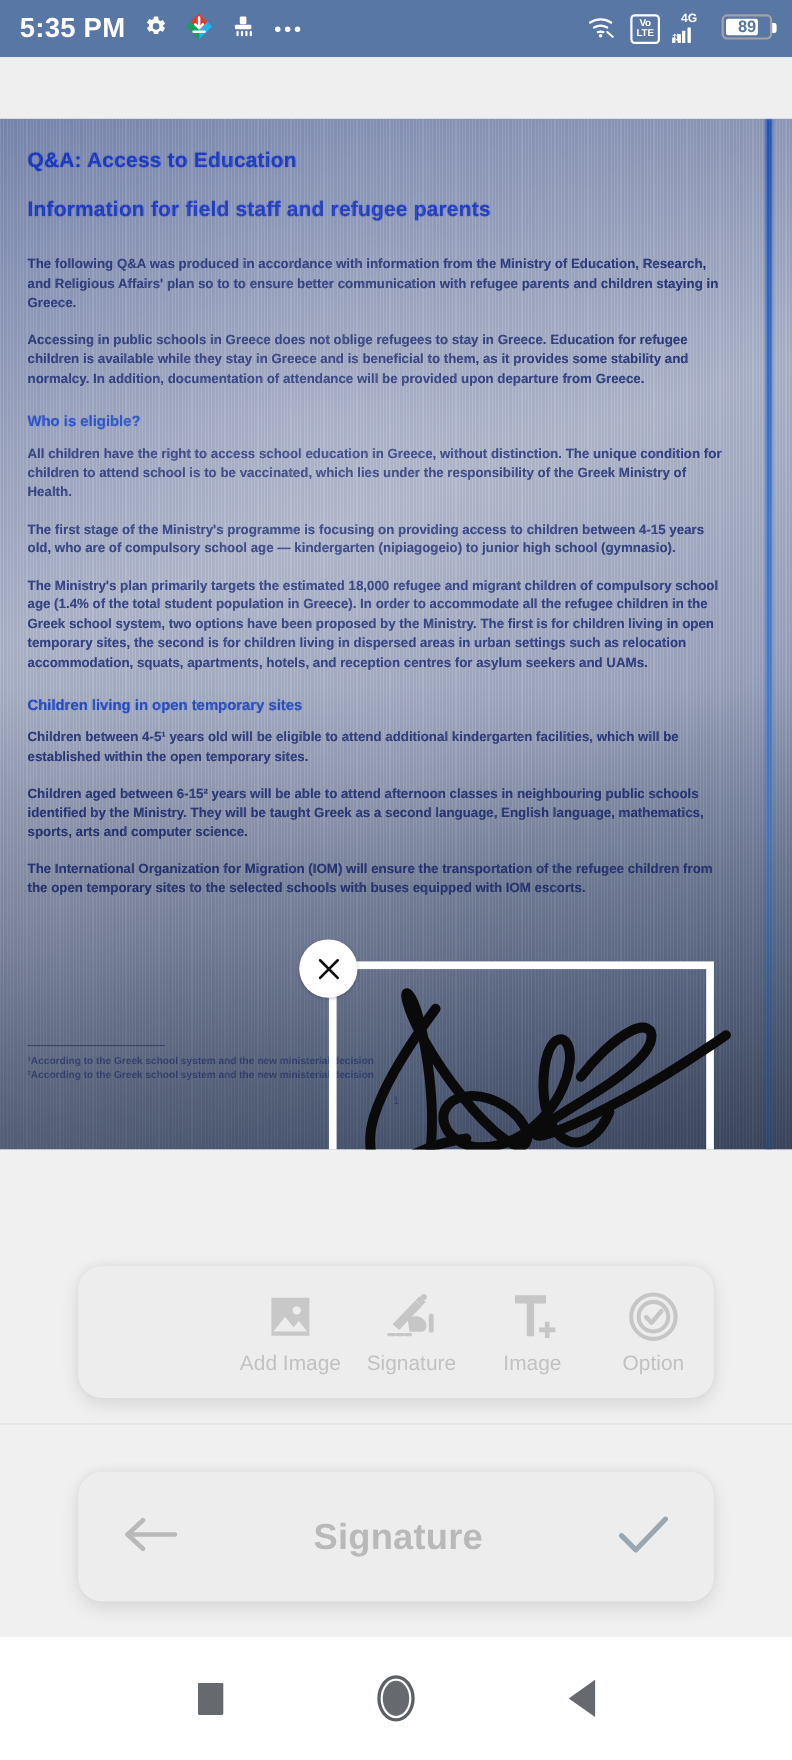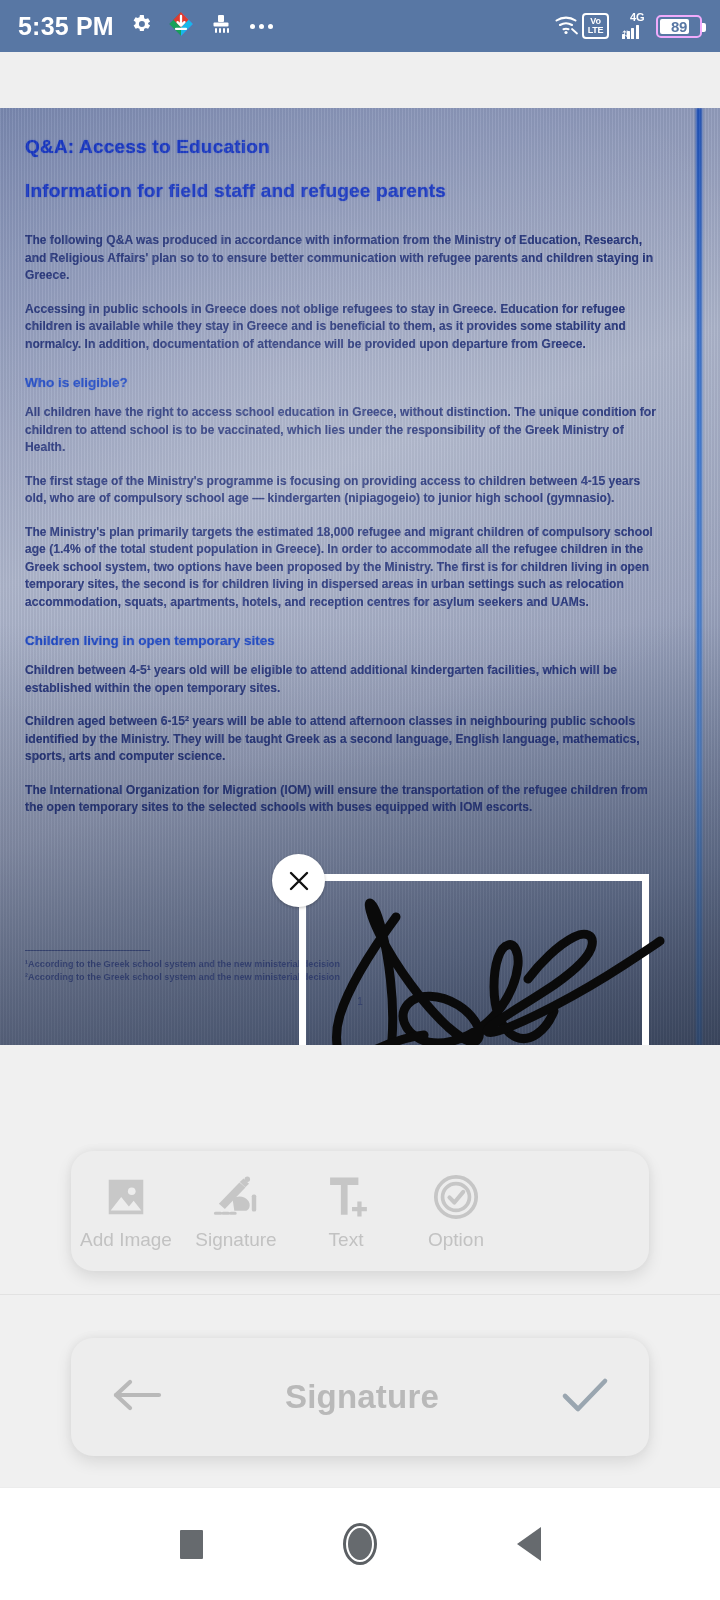--- a/index.html
+++ b/index.html
@@ -14,41 +14,41 @@
   
   .statusbar {
     position: absolute; top: 0; left: 0; width: 720px; height: 52px;
     background: #5877a4;
     display: flex; align-items: center;
     padding: 0 18px;
     color: #ffffff;
   }
   .sb-left { display: flex; align-items: center; gap: 15px; flex: 1; }
   .sb-time { font-size: 25px; font-weight: 700; letter-spacing: .2px; color:#fff; }
-  .sb-right { display: flex; align-items: center; }
+  .sb-right { display: flex; gap: 11px; }
   .icon-gear { width: 24px; height: 24px; }
   .icon-dl { width: 26px; height: 26px; }
   .icon-brush { width: 24px; height: 24px; }
   .sb-dots { display:flex; gap:4px; align-items:center; margin-left:2px;}
   .sb-dots i { width:5px; height:5px; border-radius:50%; background:#fff; display:block;}
   .icon-wifi { width: 28px; height: 22px; }
   .volte {
     border: 2px solid #fff; border-radius: 4px;
     font-size: 9px; line-height: 9px; font-weight: 700;
     padding: 2px 2px; text-align: center; width: 27px;
     letter-spacing: -.2px;
   }
   .volte span { display:block; }
-  .sig-wrap { position: relative; width: 34px; height: 26px; margin-left: 13px; }
+  .sig-wrap { position: relative; width: 34px; height: 26px; }
   .sig-4g { position:absolute; top:-2px; left:8px; font-size:11px; font-weight:700; }
   .sig-bars { position:absolute; bottom:0; left:0; display:flex; align-items:flex-end; gap:1.5px; height:15px;}
   .sig-bars b { width:3px; background:#fff; display:block; border-radius:.5px;}
   .sig-arrows { position:absolute; bottom:0px; left:0px; font-size:9px; line-height:9px;}
   .battery {
-    width: 46px; height: 23px; border: 2px solid #f0abfc; border-radius: 5px;
+    width: 46px; height: 23px; border: 2px solid #a3a3a3; border-radius: 5px;
     display:flex; align-items:center; justify-content:center; position:relative;
   }
   .battery::after{
     content:""; position:absolute; right:-6px; top:6px; width:4px; height:9px;
     background:#fff; border-radius:0 2px 2px 0;
   }
   .battery-fill{
     position:absolute; left:2px; top:2px; bottom:2px; width:68%;
     background:#fff; border-radius:2px;
   }
@@ -130,21 +130,21 @@
     box-shadow:0 1px 3px rgba(0,0,0,.25);
   }
 
   
   .panel-area{ position:absolute; top:1045px; left:0; width:720px; height:1440px; background:#f0f0f0; }
 
   .toolbar{
     position:absolute; top:1151px; left:71px; width:578px; height:120px;
     background:#ededed; border-radius:22px;
     box-shadow: 0 6px 16px rgba(0,0,0,.10), 0 -2px 8px rgba(0,0,0,.04);
-    display:flex; align-items:center; justify-content:flex-start;
+    display:flex; align-items:center; justify-content:flex-end;
   }
   .tool{
     display:flex; flex-direction:column; align-items:center; gap:9px;
     width:110px; user-select:none;
   }
   .tool-ic{ height:48px; display:flex; align-items:flex-end; justify-content:center; }
   .tool-lb{ font-size:19px; color:#c2c2c2; font-weight:400; }
 
   .divider{ position:absolute; top:1294px; left:0; width:720px; height:1px; background:#e2e2e2;}
 
@@ -332,21 +332,21 @@
     </div>
 
 
     <div class="tool">
       <span class="tool-ic">
         <svg width="44" height="46" viewBox="0 0 24 26" fill="#c6c6c6">
           <path d="M3 2h16v4.2h-6.1V23H9.1V6.2H3z"></path>
           <path d="M18.4 15.6h2.4v3h3v2.4h-3v3h-2.4v-3h-3v-2.4h3z"></path>
         </svg>
       </span>
-      <span class="tool-lb">Text</span>
+      <span class="tool-lb">Image</span>
     </div>
 
     <div class="tool">
       <span class="tool-ic">
         <svg width="46" height="46" viewBox="0 0 26 26" fill="none" stroke="#c6c6c6">
           <circle cx="13" cy="13" r="11.4" stroke-width="2.1"></circle>
           <circle cx="13" cy="13" r="7.6" stroke-width="2.1"></circle>
           <path d="M9.3 13.2l2.8 2.9 5-6" stroke-width="2.3" stroke-linecap="round" stroke-linejoin="round"></path>
         </svg>
       </span>

